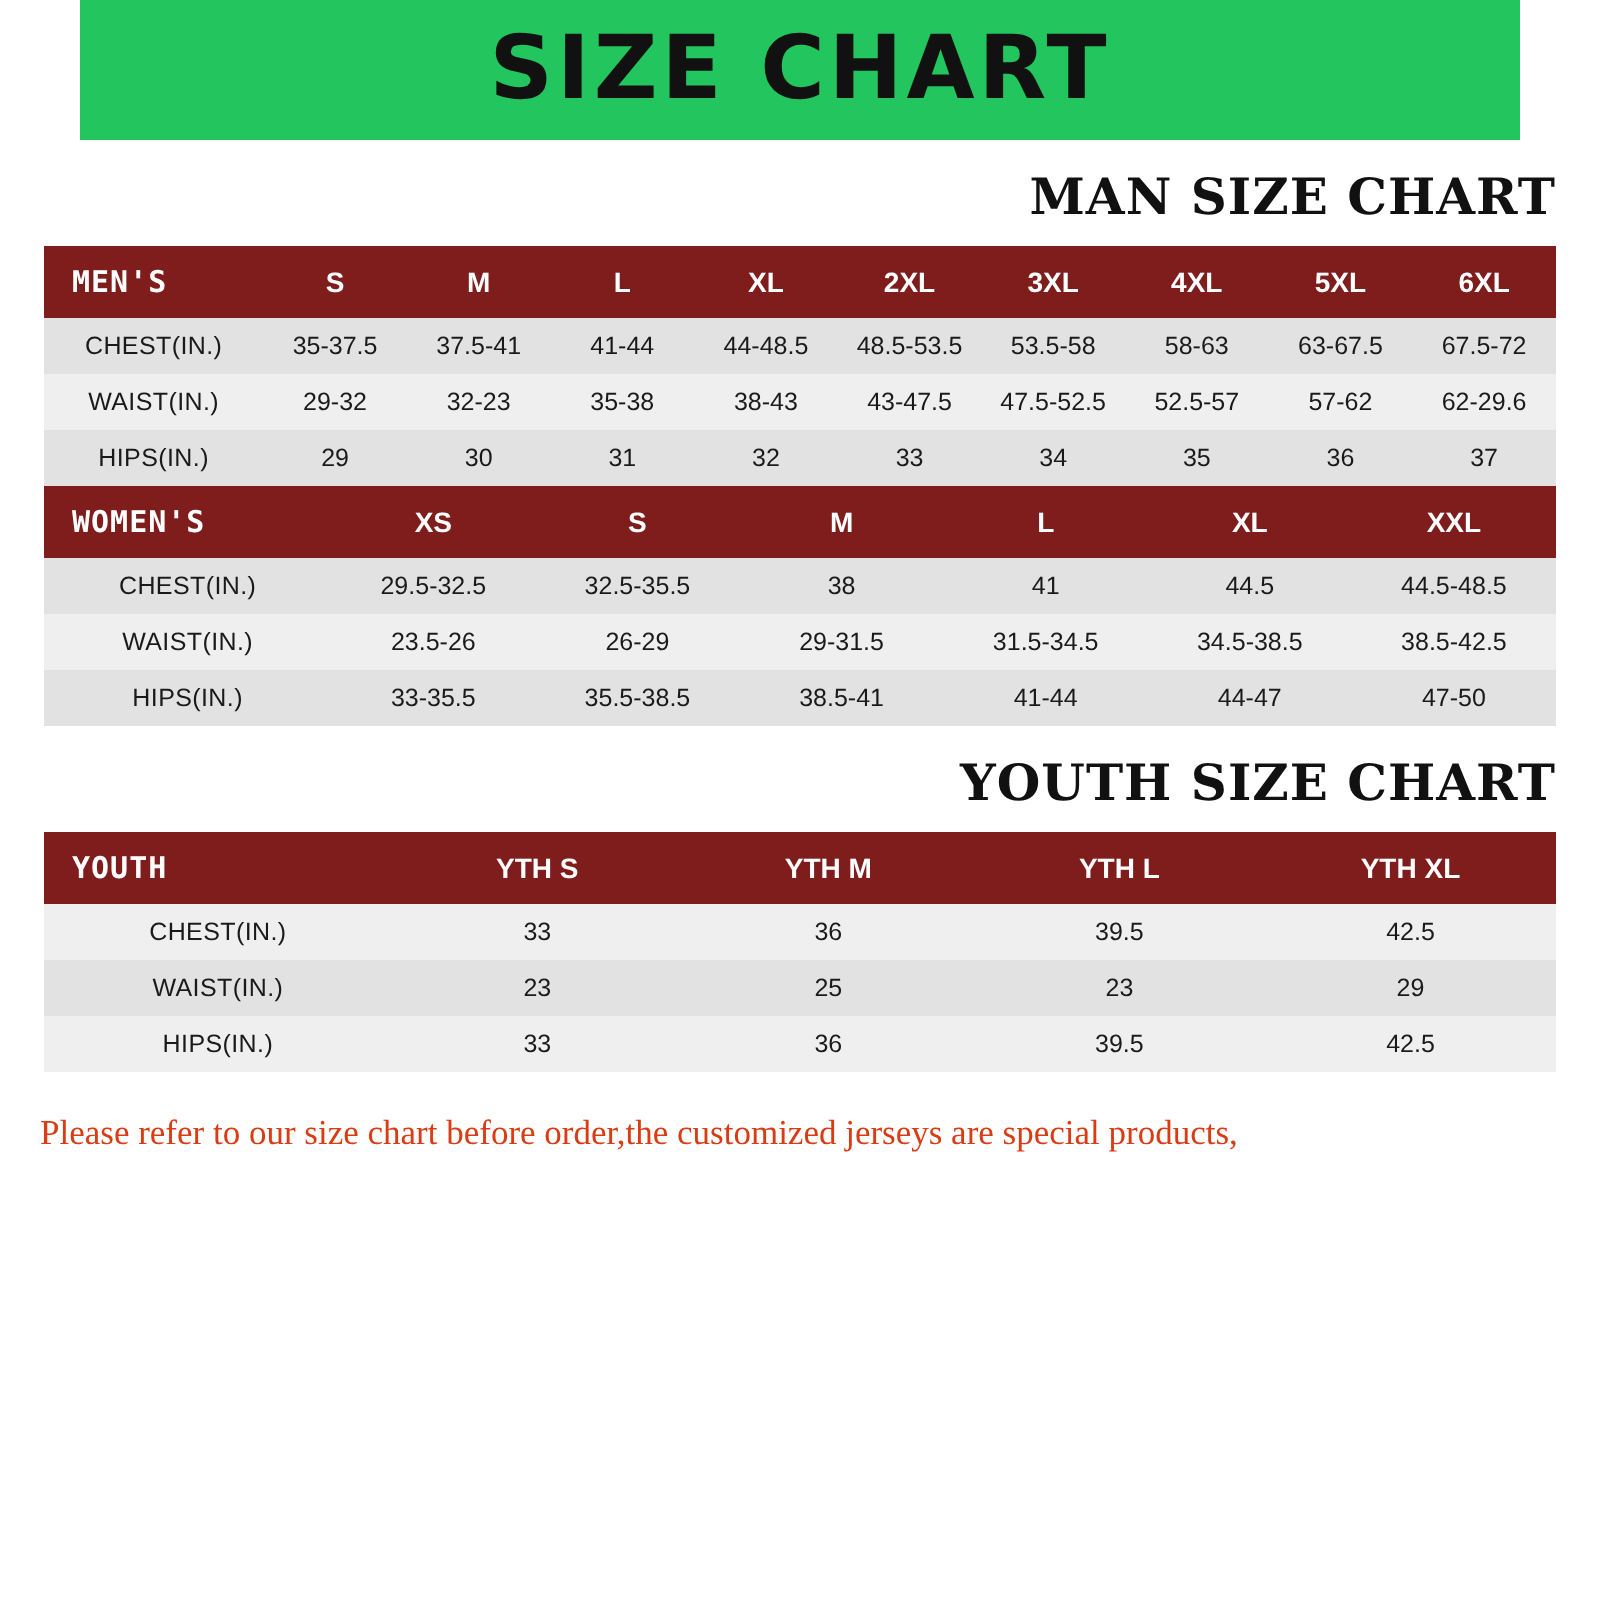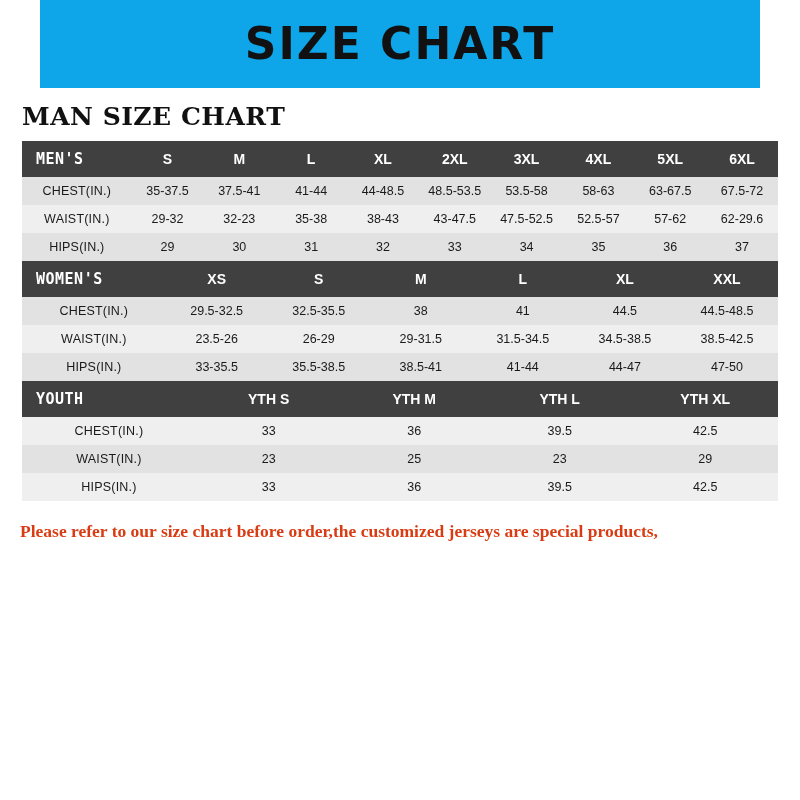--- a/index.html
+++ b/index.html
@@ -15,22 +15,22 @@
   }
   .page {
     width: 800px;
     height: 800px;
     position: relative;
     background: #ffffff;
     box-sizing: border-box;
   }
   
   .banner {
-    height: 88px;
-    background: #0ea5e9;
+    height: 70px;
+    background: #22c55e;
     display: flex;
     align-items: center;
     justify-content: center;
     position: relative;
   }
   .banner::before,
   .banner::after {
     content: "";
     position: absolute;
     top: 0;
@@ -49,21 +49,21 @@
     letter-spacing: 2px;
     color: #111111;
     text-align: center;
     line-height: 1;
   }
   
   .section {
     padding: 0 22px;
   }
   .section-title {
-    text-align: left;
+    text-align: right;
     font-family: "DejaVu Serif", serif;
     font-weight: bold;
     font-size: 25px;
     color: #111111;
     letter-spacing: 0.5px;
     margin: 14px 0 10px 0;
   }
   table.size-table {
     width: 100%;
     border-collapse: collapse;
@@ -73,21 +73,21 @@
   table.size-table td {
     text-align: center;
     font-size: 12.5px;
     color: #1a1a1a;
     padding: 0;
     height: 28px;
     vertical-align: middle;
     font-family: "Liberation Sans", sans-serif;
   }
   table.size-table thead th {
-    background: #404040;
+    background: #7f1d1d;
     color: #ffffff;
     font-weight: bold;
     font-size: 14px;
     height: 36px;
   }
   table.size-table thead th.rowhead {
     font-family: "DejaVu Sans Mono", monospace;
     font-size: 15px;
     letter-spacing: 0.5px;
     text-align: left;
@@ -109,21 +109,20 @@
 
   
   .footer-note {
     margin-top: 18px;
     padding: 0 20px;
     color: #d93b12;
     font-family: "Liberation Serif", serif;
     font-size: 17.5px;
     line-height: 1.45;
     text-align: left;
-    font-weight: bold;
   }
   .footer-note div { white-space: nowrap; }
 </style>
 </head>
 <body>
 
 <div class="page">
 
   <div class="banner">
     <div class="banner-title">SIZE CHART</div>
@@ -247,20 +246,21 @@
           <td>38.5-41</td>
           <td>41-44</td>
           <td>44-47</td>
           <td>47-50</td>
         </tr>
       </tbody>
     </table>
   </div>
 
   <div class="section">
+    <div class="section-title">YOUTH SIZE CHART</div>
     <table class="size-table youth-table">
       <colgroup>
         <col class="c0">
           <col>
           <col>
           <col>
           <col>
       </colgroup>
       <thead>
         <tr>

